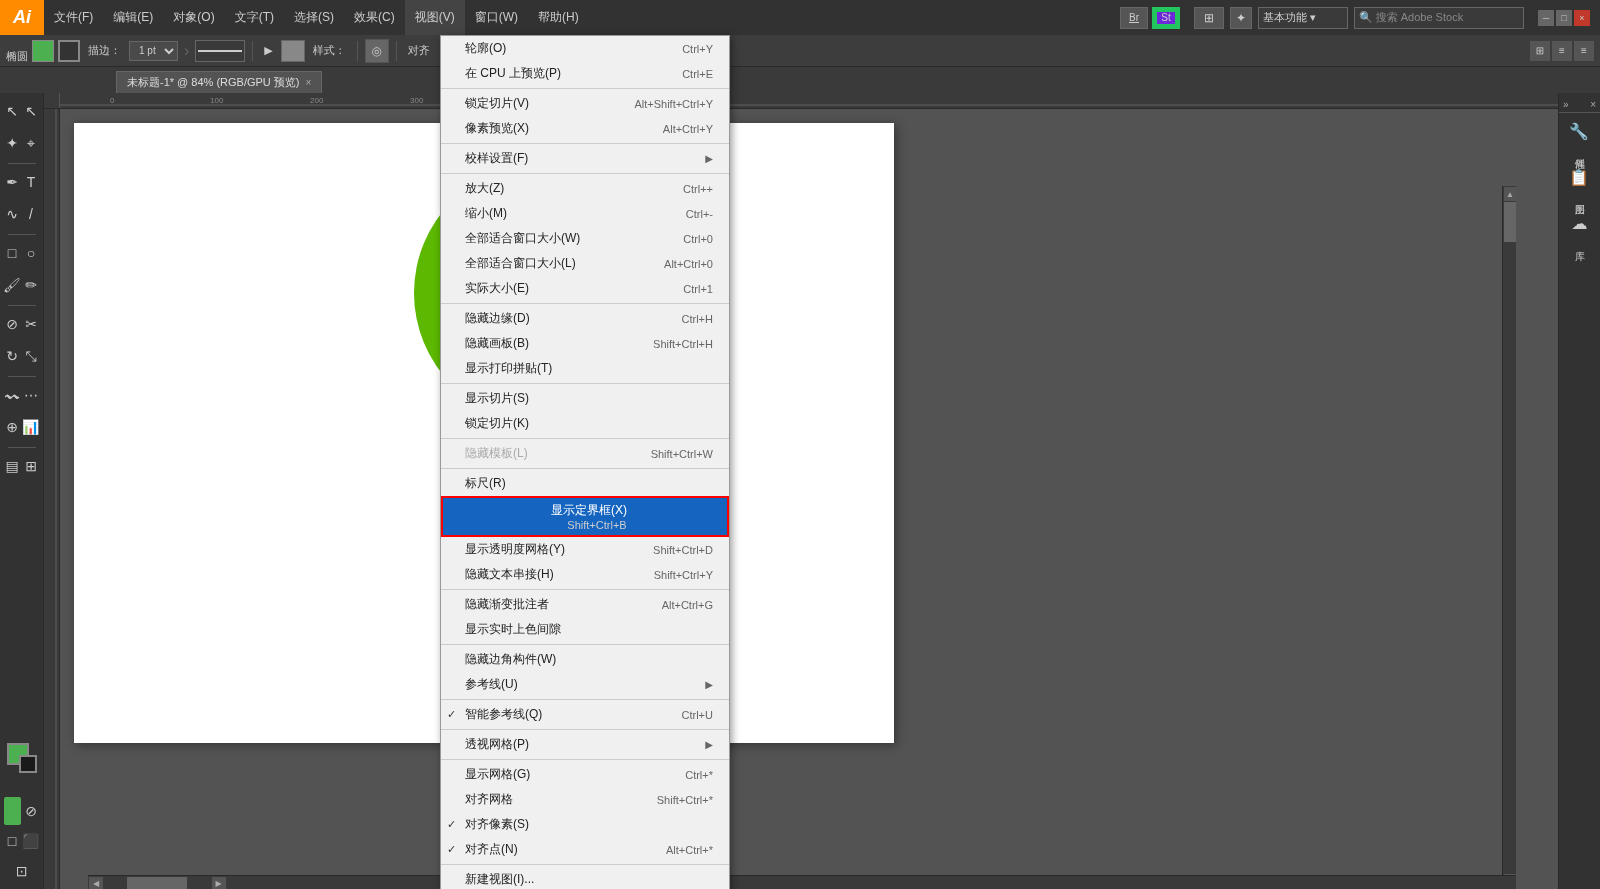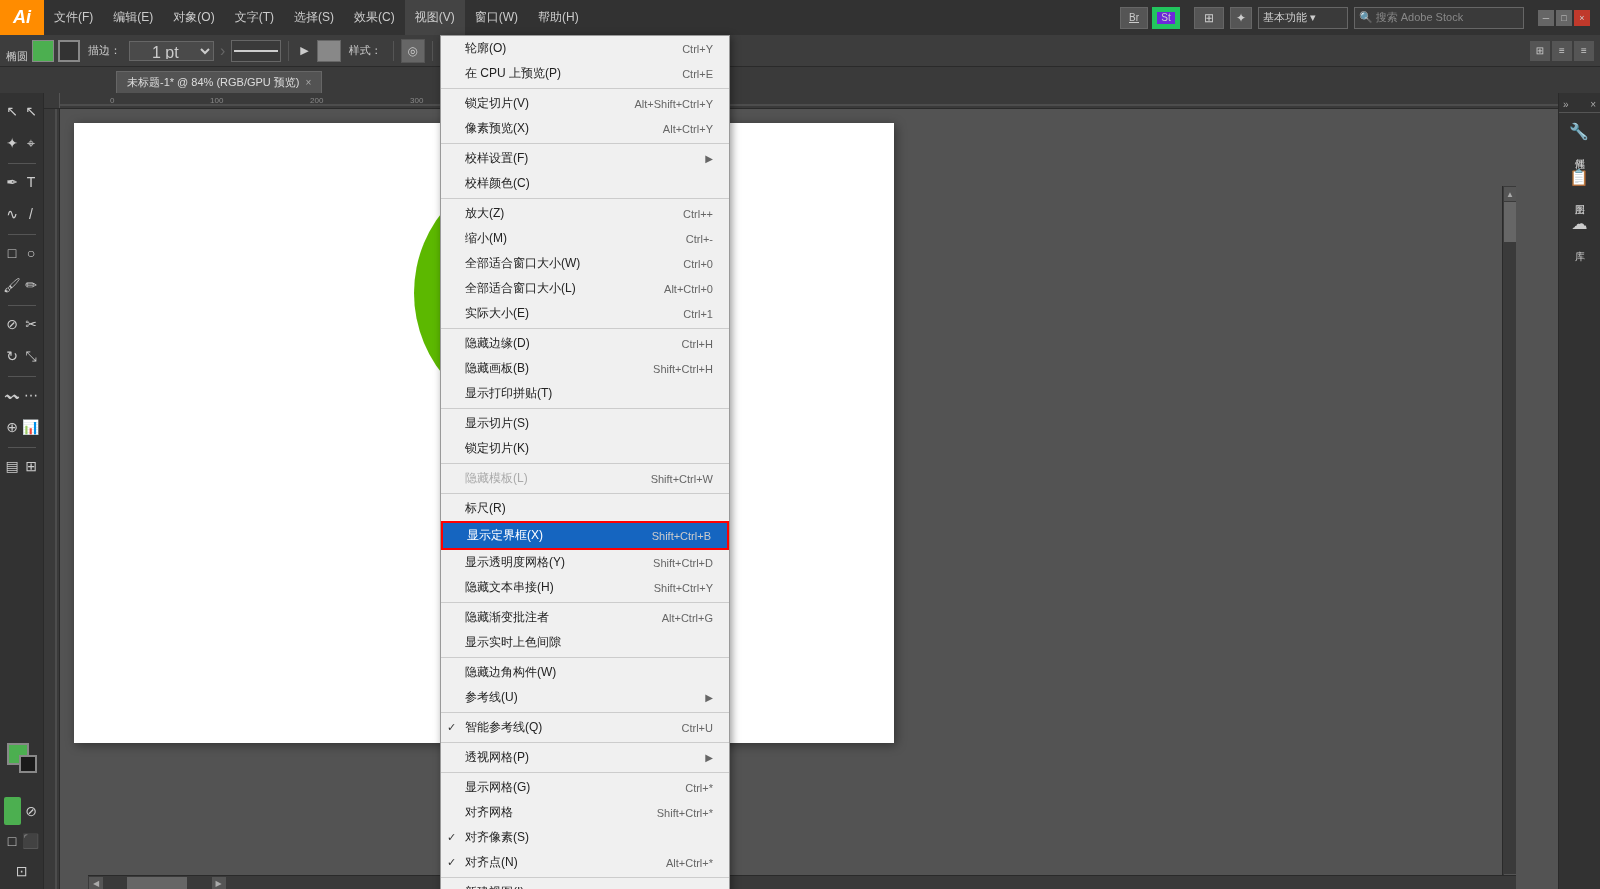--- a/index.html
+++ b/index.html
@@ -100,22 +100,22 @@
     .tb2-sep {
       width: 1px;
       height: 20px;
       background: #555;
       margin: 0 3px;
     }
     .tb2-dropdown {
       background: #4a4a4a;
       border: 1px solid #666;
       color: #ccc;
-      font-size: 16px;
-      padding: 1px 18px;
+      font-size: 10px;
+      padding: 1px 5px;
       height: 20px;
     }
 
     
     #tabbar {
       height: 26px;
       background: #3a3a3a;
       display: flex;
       align-items: flex-end;
       padding-left: 116px;
@@ -232,20 +232,21 @@
       color: #222;
       font-size: 12px;
       position: relative;
       white-space: nowrap;
       justify-content: space-between;
     }
     .menu-row.highlighted {
       background: #1565c0;
       color: white;
       border: 2px solid #ff0000;
+      flex-direction: column;
     }
     .menu-row.disabled { color: #aaa; cursor: default; }
     .menu-row .shortcut {
       color: #666;
       font-size: 11px;
       margin-left: 16px;
     }
     .menu-row.highlighted .shortcut { color: #ccc; }
     .menu-row .submenu-arrow {
       color: #666;
@@ -527,23 +528,20 @@
     </div>
     <div class="menu-row">
       <span class="menu-label">像素预览(X)</span>
       <span class="shortcut">Alt+Ctrl+Y</span>
     </div>
     <div class="menu-separator"></div>
     <div class="menu-row">
       <span class="menu-label">校样设置(F)</span>
       <span class="submenu-arrow">▶</span>
     </div>
-    <div class="menu-row">
-      <span class="menu-label">校样颜色(C)</span>
-    </div>
     <div class="menu-separator"></div>
     <div class="menu-row">
       <span class="menu-label">放大(Z)</span>
       <span class="shortcut">Ctrl++</span>
     </div>
     <div class="menu-row">
       <span class="menu-label">缩小(M)</span>
       <span class="shortcut">Ctrl+-</span>
     </div>
     <div class="menu-row">

